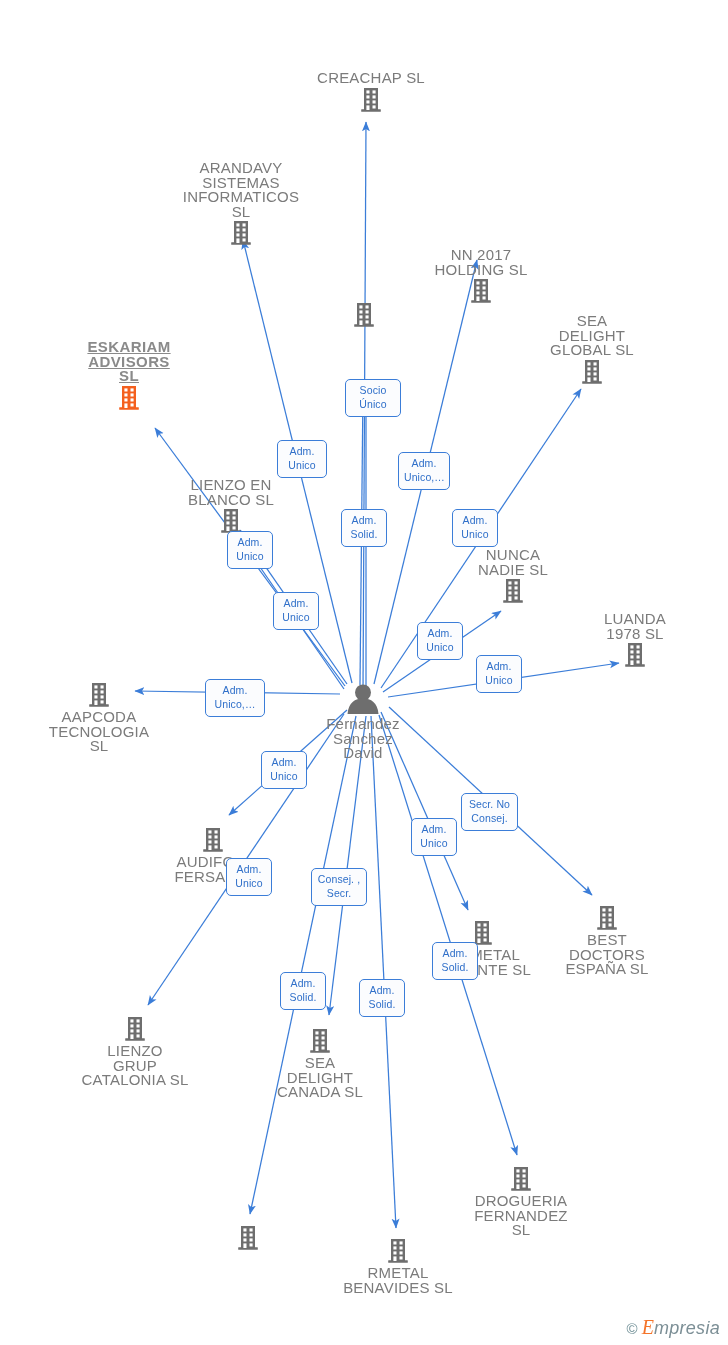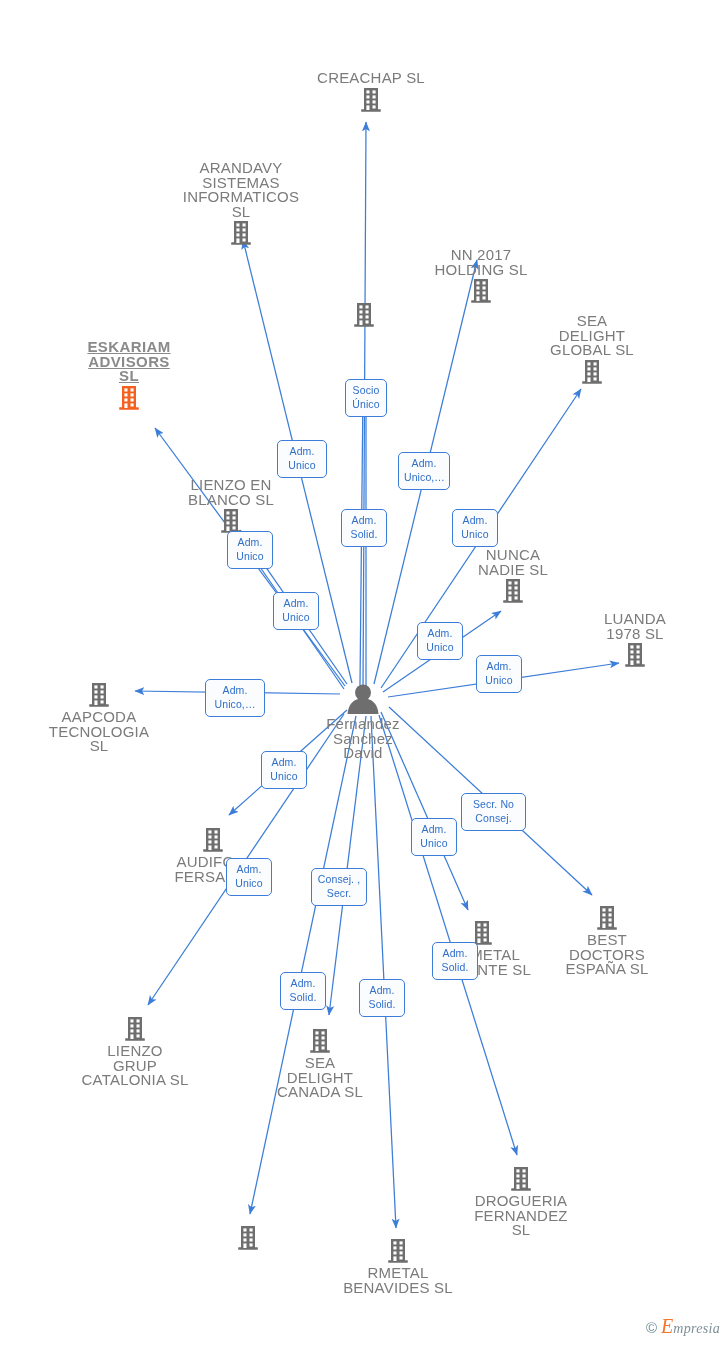--- a/index.html
+++ b/index.html
@@ -73,21 +73,21 @@
     bottom:8px;
     display:flex;
     align-items:center;
     gap:4px;
     font-size:17px;
     line-height:17px;
     user-select:none;
   }
   #watermark .c{color:#6f8f96;font-size:15px;}
   #watermark .mark-e{color:#f4742a;font-style:italic;font-family:"Liberation Serif",serif;font-size:20px;}
-  #watermark .mark-rest{color:#7c8f96;font-style:italic;font-family:Liberation Serif, serif;font-size:14px;letter-spacing:.3px;margin-top:31px;}
+  #watermark .mark-rest{color:#7c8f96;font-style:italic;font-family:Liberation Sans, sans-serif;font-size:18px;letter-spacing:.3px;margin-top:31px;}
 </style>
 </head>
 <body>
 
 <div id="graph">
 
   <svg id="edges" viewBox="0 0 728 1345" width="728" height="1345" aria-hidden="true">
     <defs>
       <marker id="arrowhead" markerWidth="9" markerHeight="9" refX="7.5" refY="3.2" orient="auto" markerUnits="strokeWidth">
         <path d="M0,0 L8,3.2 L0,6.4 L1.9,3.2 z" fill="#3b7dd8"></path>
@@ -413,21 +413,21 @@
         <span class="glyph"><svg width="34" height="32" viewBox="0 0 34 32">
     <circle cx="17" cy="9.5" r="8" fill="#6e6e6e"></circle>
     <path d="M1.5 31 C2.5 19.5 9 15.5 17 15.5 C25 15.5 31.5 19.5 32.5 31 Z" fill="#6e6e6e"></path>
   </svg></span>
         <div class="label">Fernandez
 Sanchez
 David</div>
       </div>
     </div>
   <div id="badge-layer">
-      <div class="badge" style="left: 345px; top: 379px; width: 42px; min-height: 36px;">Socio
+      <div class="badge" style="left: 345px; top: 379px; width: 56px; min-height: 36px;">Socio
 Único</div>
       <div class="badge" style="left: 277px; top: 440px; width: 50px; min-height: 36px;">Adm.
 Unico</div>
       <div class="badge" style="left: 398px; top: 452px; width: 52px; min-height: 36px;">Adm.
 Unico,…</div>
       <div class="badge" style="left: 341px; top: 509px; width: 46px; min-height: 36px;">Adm.
 Solid.</div>
       <div class="badge" style="left: 452px; top: 509px; width: 46px; min-height: 36px;">Adm.
 Unico</div>
       <div class="badge" style="left: 227px; top: 531px; width: 46px; min-height: 36px;">Adm.
@@ -435,21 +435,21 @@
       <div class="badge" style="left: 273px; top: 592px; width: 46px; min-height: 36px;">Adm.
 Unico</div>
       <div class="badge" style="left: 417px; top: 622px; width: 46px; min-height: 36px;">Adm.
 Unico</div>
       <div class="badge" style="left: 476px; top: 655px; width: 46px; min-height: 36px;">Adm.
 Unico</div>
       <div class="badge" style="left: 205px; top: 679px; width: 60px; min-height: 36px;">Adm.
 Unico,…</div>
       <div class="badge" style="left: 261px; top: 751px; width: 46px; min-height: 36px;">Adm.
 Unico</div>
-      <div class="badge" style="left: 461px; top: 793px; width: 65px; min-height: 36px;">Secr.  No
+      <div class="badge" style="left: 461px; top: 793px; width: 57px; min-height: 36px;">Secr.  No
 Consej.</div>
       <div class="badge" style="left: 411px; top: 818px; width: 46px; min-height: 36px;">Adm.
 Unico</div>
       <div class="badge" style="left: 226px; top: 858px; width: 46px; min-height: 36px;">Adm.
 Unico</div>
       <div class="badge" style="left: 311px; top: 868px; width: 56px; min-height: 36px;">Consej. ,
 Secr.</div>
       <div class="badge" style="left: 432px; top: 942px; width: 46px; min-height: 36px;">Adm.
 Solid.</div>
       <div class="badge" style="left: 280px; top: 972px; width: 46px; min-height: 36px;">Adm.

